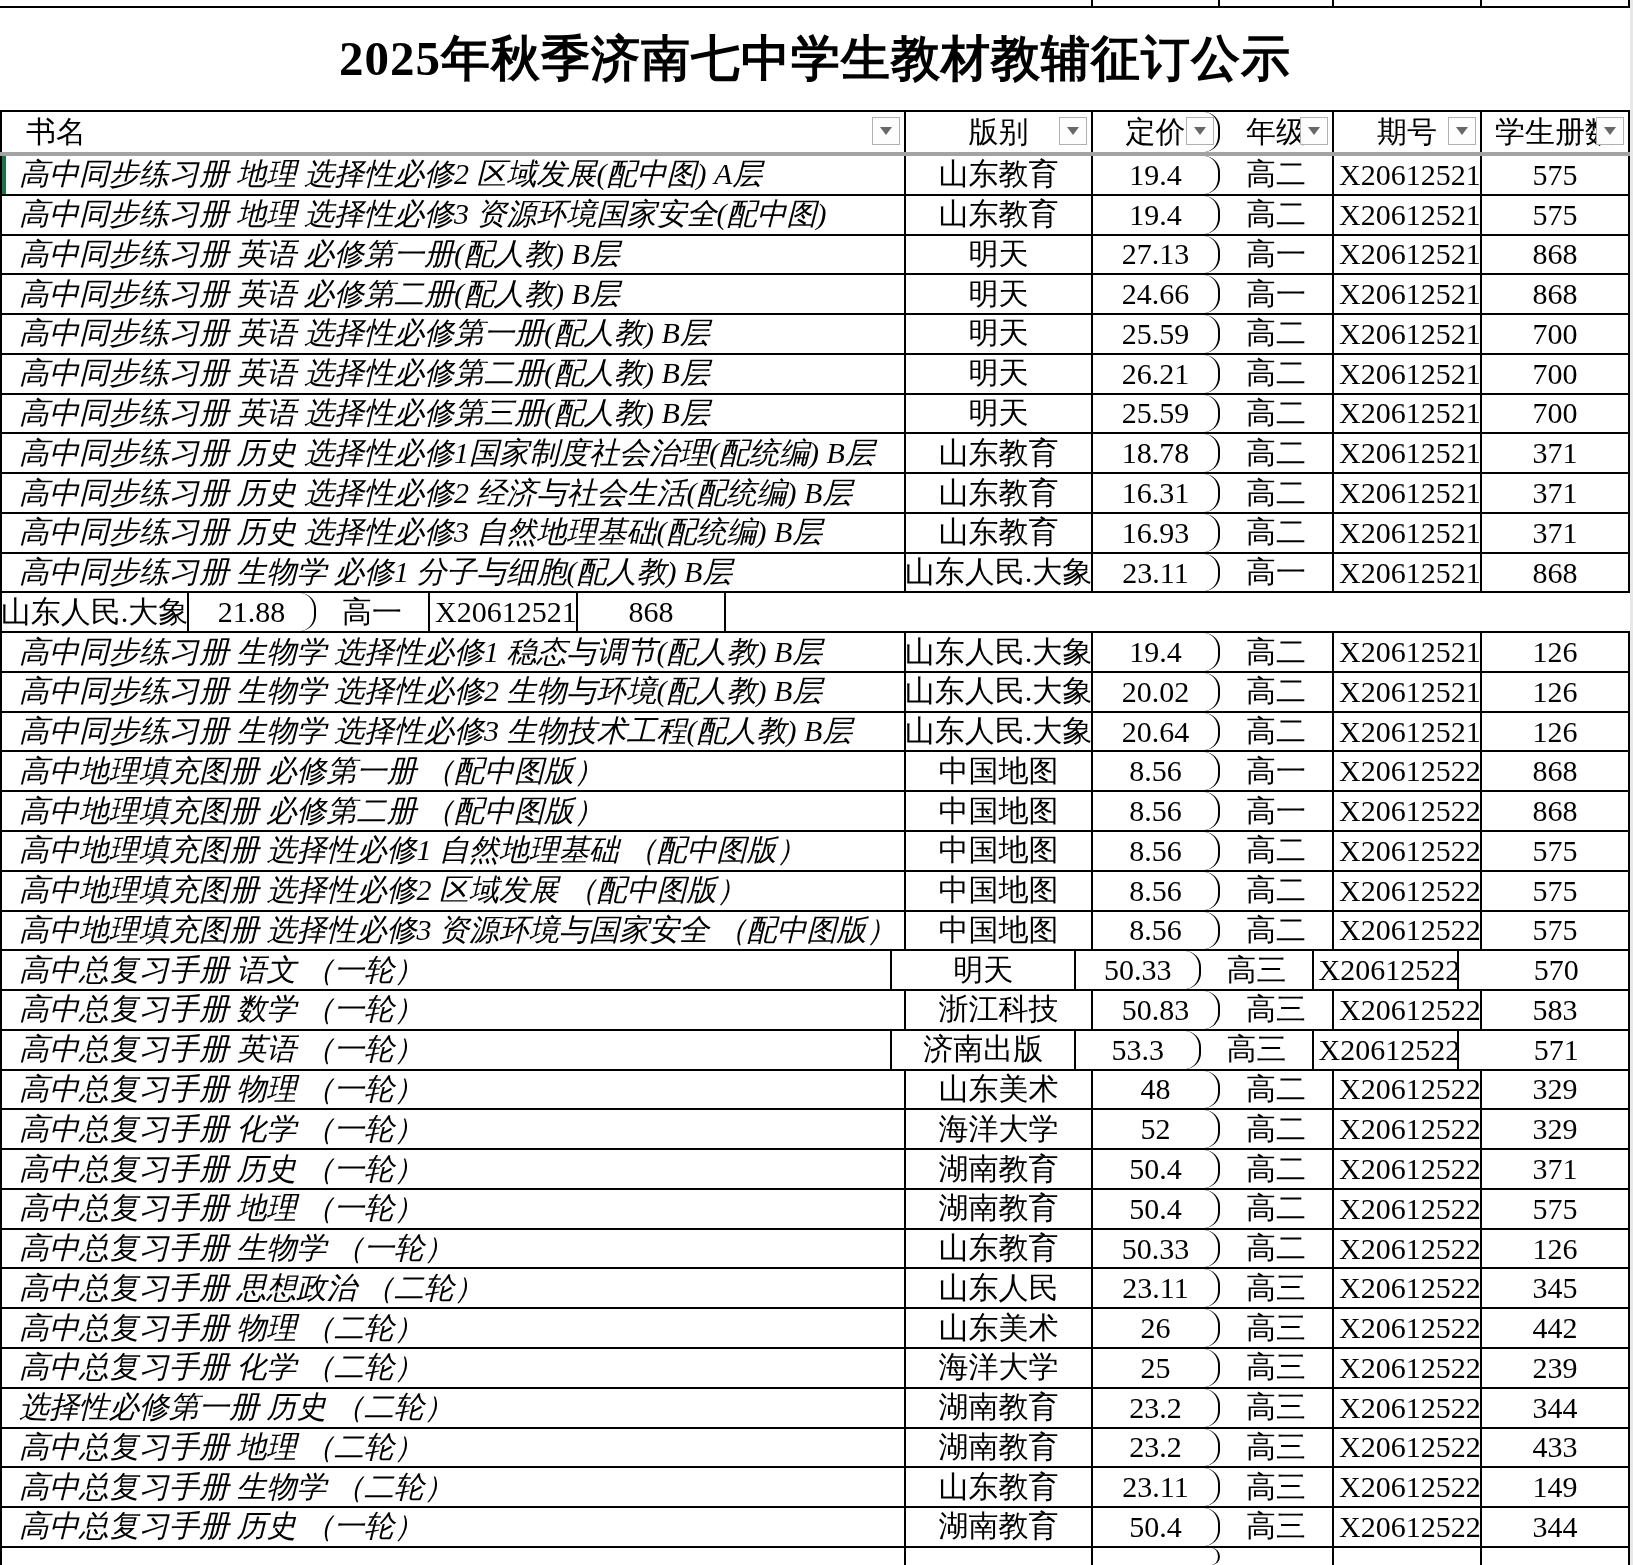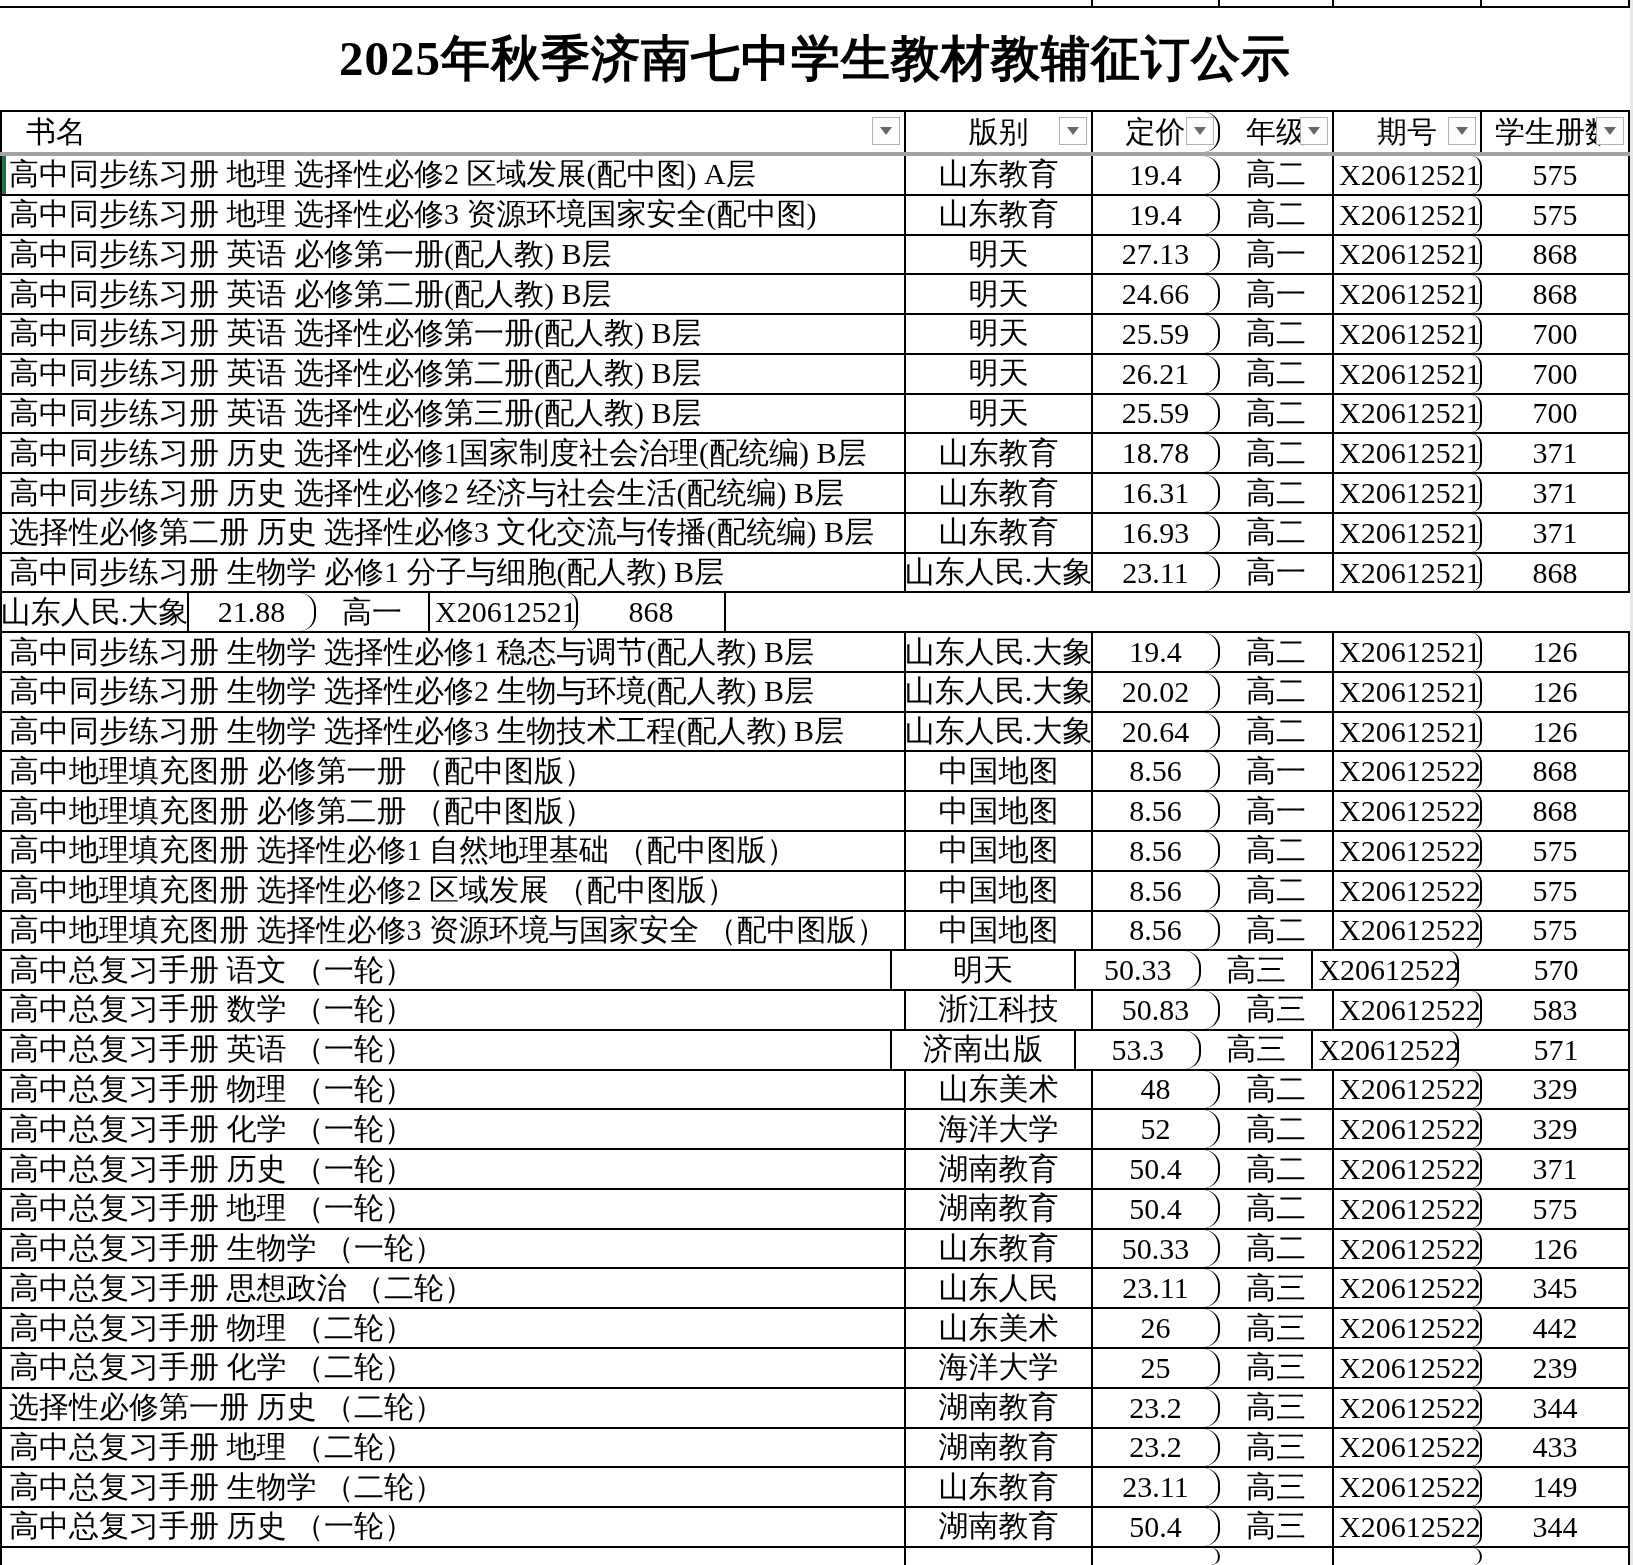--- a/index.html
+++ b/index.html
@@ -17,26 +17,26 @@
   .hcell.c0{justify-content:flex-start;padding-left:24px;}
   .fbtn{position:absolute;right:4px;top:5px;width:28px;height:28px;box-sizing:border-box;background:#fdfdfd;
         border:1px solid var(--filter-border);display:flex;align-items:center;justify-content:center;z-index:2;cursor:pointer;}
   .arr{width:0;height:0;border-left:6px solid transparent;border-right:6px solid transparent;border-top:8px solid var(--filter-arrow);}
   .freeze-bar{height:4px;background:var(--freeze-color);}
   .tbody{background:#fff;}
   .trow{display:flex;height:39.77px;box-sizing:border-box;border-left:2px solid #000;border-bottom:2px solid #000;background:#fff;}
   .trow.partial{height:17px;border-bottom:none;}
   .cell{box-sizing:border-box;border-right:2px solid #000;overflow:hidden;white-space:nowrap;display:flex;align-items:center;justify-content:center;font-size:30px;}
   .c0{width:904px;}
-  .cell.c0{justify-content:flex-start;padding-left:7px;}
+  .cell.c0{justify-content:flex-start;padding-left:17px;font-style:italic;}
   .c1{width:187px;}
   .c2{width:127px;border-radius:16px;}
   .c3{width:114px;}
   .c4{width:148px;}
-  .cell.c4{justify-content:flex-start;padding-left:5px;border-radius:10px;}
+  .cell.c4{justify-content:flex-start;padding-left:5px;}
   .c5{width:148px;}
   .cell.bold{font-weight:normal;margin-left:25px;}
   .cell.selected{box-shadow:inset 4px 0 0 var(--sel-color);}
 </style>
 </head>
 <body>
 
 <div class="sheet" style="--sel-color: #1f7244; --freeze-color: #a3a3a3; --filter-border: #b0b0b0; --filter-arrow: #686868;">
 
   <div class="top-strip">
@@ -159,21 +159,21 @@
       </div>
       <div class="trow">
         <div class="cell c0">高中同步练习册 历史 选择性必修2 经济与社会生活(配统编) B层</div>
         <div class="cell c1">山东教育</div>
         <div class="cell c2">16.31</div>
         <div class="cell c3">高二</div>
         <div class="cell c4">X20612521</div>
         <div class="cell c5">371</div>
       </div>
       <div class="trow">
-        <div class="cell c0">选择性必修第二册 历史 选择性必修3 文化交流与传播(配统编) B层</div>
+        <div class="cell c0">高中同步练习册 历史 选择性必修3 自然地理基础(配统编) B层</div>
         <div class="cell c1">山东教育</div>
         <div class="cell c2">16.93</div>
         <div class="cell c3">高二</div>
         <div class="cell c4">X20612521</div>
         <div class="cell c5">371</div>
       </div>
       <div class="trow">
         <div class="cell c0">高中同步练习册 生物学 必修1 分子与细胞(配人教) B层</div>
         <div class="cell c1">山东人民.大象</div>
         <div class="cell c2">23.11</div>

